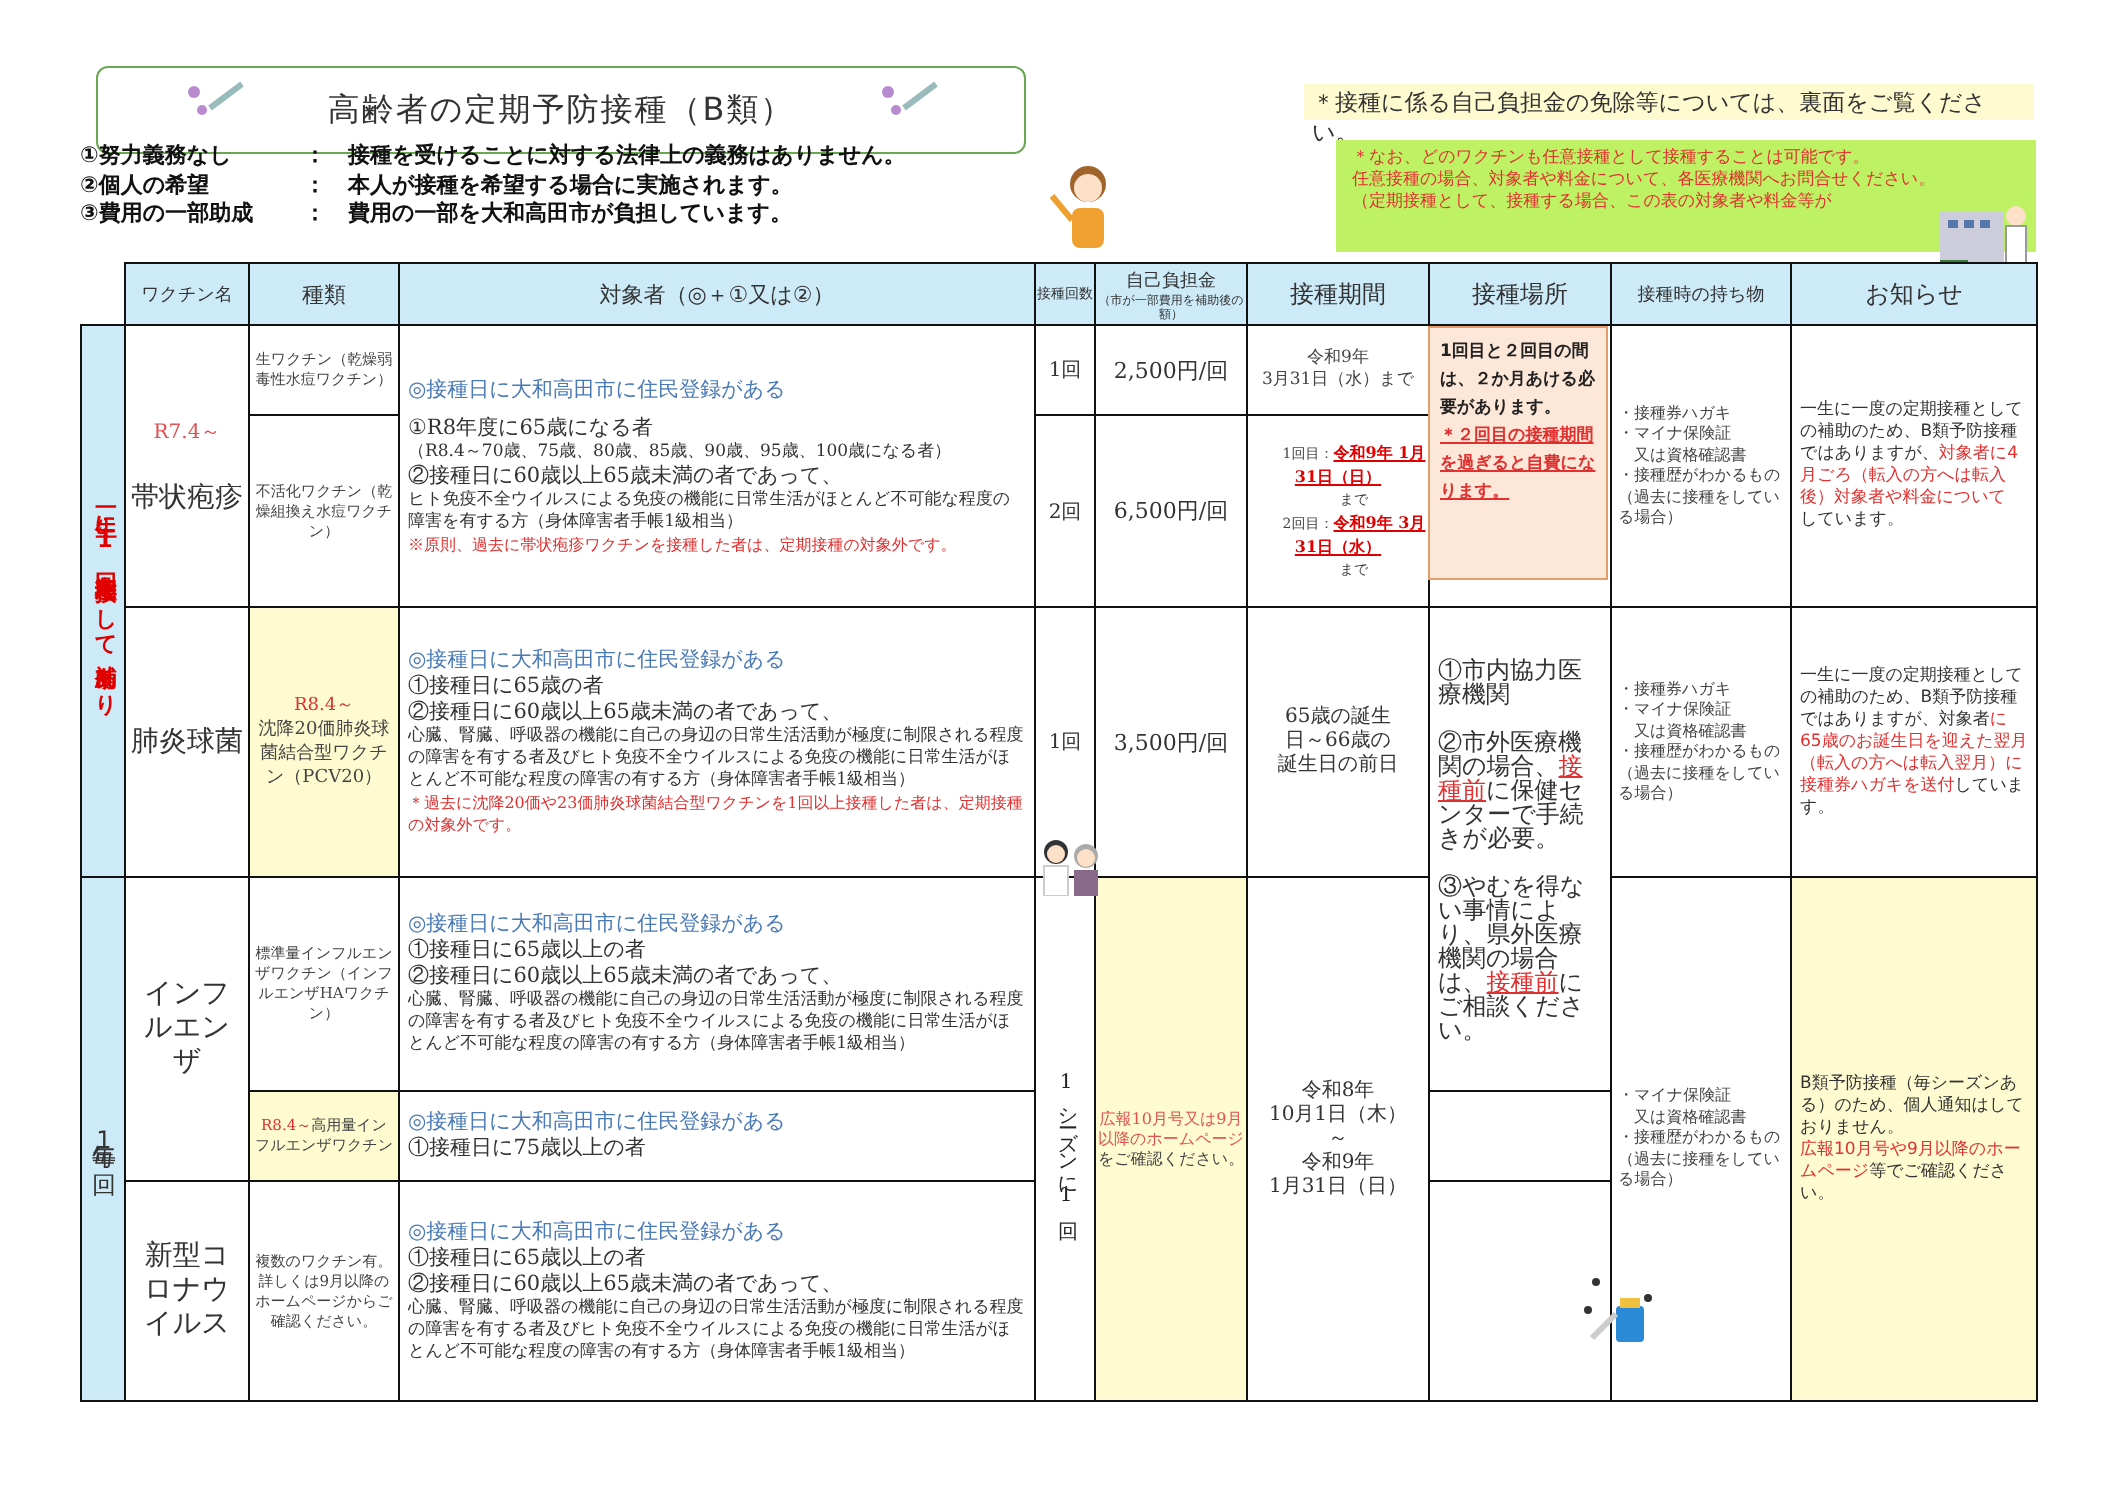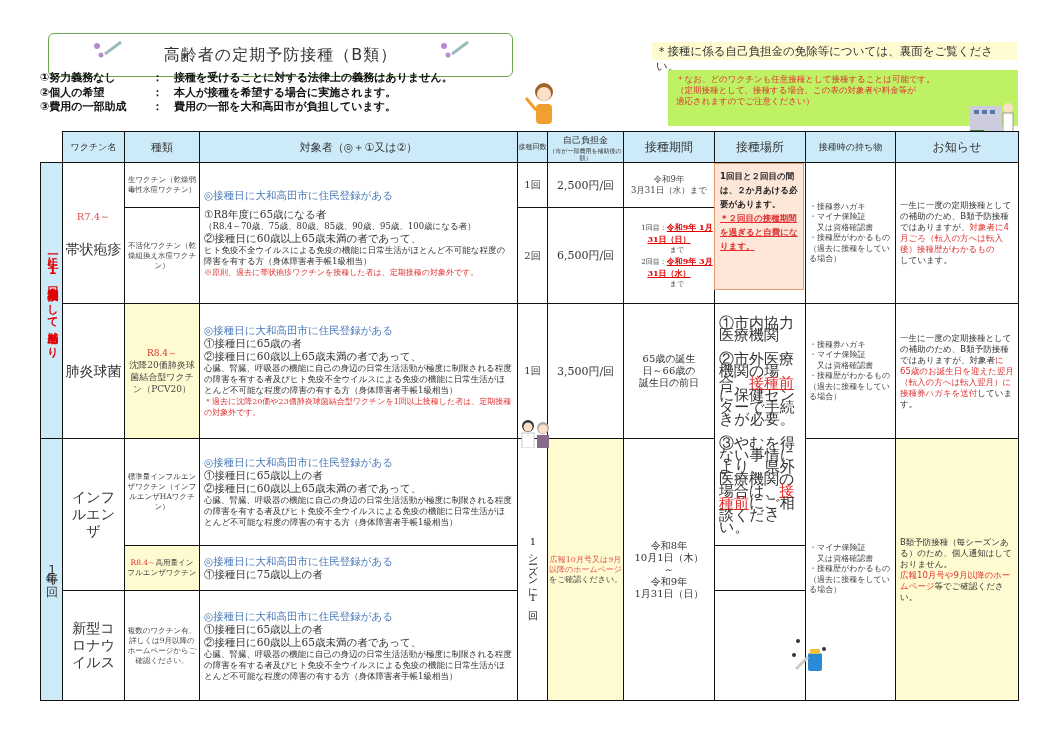--- a/index.html
+++ b/index.html
@@ -69,21 +69,21 @@
 
   .count { font-size: 10px; color: #333; }
   .count-vert { writing-mode: vertical-rl; text-orientation: upright; font-size: 10px; margin: 0 auto; }
   .price { font-size: 11px; color: #333; }
   .price-note { font-size: 8px; line-height: 10px; color: #e05050; background: #fffbd0; }
   .period { font-size: 8.5px; line-height: 11px; color: #444; }
   .period-big { font-size: 10px; line-height: 12px; color: #333; }
   .period .red-u { color: #e00000; font-weight: bold; text-decoration: underline; font-size: 8px; }
   .period .small { font-size: 7px; margin-left: 16px; }
 
-  .place { text-align: left !important; vertical-align: top !important; font-size: 15px; line-height: 12px; color: #333; padding: 2px 4px; }
+  .place { text-align: left !important; vertical-align: top !important; font-size: 12px; line-height: 12px; color: #333; padding: 2px 4px; }
   .place .link { color: #e03030; text-decoration: underline; }
 
   .callout {
     position: absolute; left: 714px; top: 163px; width: 90px; height: 127px;
     background: #fde7d8; border: 1px solid #e59b6c; padding: 5px 5px;
     font-family: "DejaVu Sans", sans-serif; font-weight: bold; font-size: 8.5px; line-height: 14px; color: #222;
   }
   .callout .r { color: #e03030; text-decoration: underline; }
 
   .bring { text-align: left !important; font-size: 8px; line-height: 10.5px; color: #444; padding: 6px 3px; font-family: "DejaVu Sans", sans-serif; }
@@ -133,22 +133,22 @@
 
 <svg class="girl" viewBox="0 0 40 50">
   <circle cx="22" cy="14" r="9" fill="#a0642a"></circle>
     <circle cx="22" cy="16" r="7" fill="#fde0c8"></circle>
   <rect x="14" y="26" width="16" height="20" rx="4" fill="#f0a030"></rect>
   <line x1="14" y1="32" x2="4" y2="20" stroke="#f0a030" stroke-width="3"></line>
 </svg>
 
 <div class="red-note">
   <div>＊なお、どのワクチンも任意接種として接種することは可能です。</div>
+  <div>任意接種の場合、対象者や料金について、各医療機関へお問合せください。</div>
   <div>（定期接種として、接種する場合、この表の対象者や料金等が</div>
-  <div>適応されますのでご注意ください）</div>
 </div>
 <svg class="hospital" viewBox="0 0 50 40">
   <rect x="2" y="8" width="32" height="28" fill="#ccd"></rect>
     <rect x="6" y="12" width="5" height="4" fill="#57a"></rect>
   <rect x="14" y="12" width="5" height="4" fill="#57a"></rect>
     <rect x="22" y="12" width="5" height="4" fill="#57a"></rect>
   <rect x="2" y="32" width="14" height="4" fill="#3a7a3a"></rect>
   <circle cx="40" cy="10" r="5" fill="#fde0c8"></circle>
     <rect x="35" y="15" width="10" height="20" fill="#fff" stroke="#999"></rect>
 </svg>
@@ -205,21 +205,21 @@
     <td class="period">
       <div>令和9年</div>
       <div>3月31日（水）まで</div>
     </td>
     <td rowspan="2"></td>
     <td class="bring" rowspan="2" style="white-space:pre-line">・接種券ハガキ
 ・マイナ保険証
 　又は資格確認書
 ・接種歴がわかるもの（過去に接種をしている場合）</td>
     <td class="notice" rowspan="2">
-      <span>一生に一度の定期接種としての補助のため、B類予防接種ではありますが、</span><span class="r">対象者に4月ごろ（転入の方へは転入後）接種歴がわかるもの</span><br><span>しています。</span>
+      <span>一生に一度の定期接種としての補助のため、B類予防接種ではありますが、</span><span class="r">対象者に4月ごろ（転入の方へは転入後）対象者や料金について</span><br><span>しています。</span>
     </td>
   </tr>
 
   <tr style="height:96px">
     <td class="kind">不活化ワクチン（乾燥組換え水痘ワクチン）</td>
     <td class="count">2回</td>
     <td class="price">6,500円/回</td>
     <td class="period">
       <div><span class="small">1回目：</span><span class="red-u">令和9年 1月31日（日）</span></div>
       <div class="small">まで</div>

